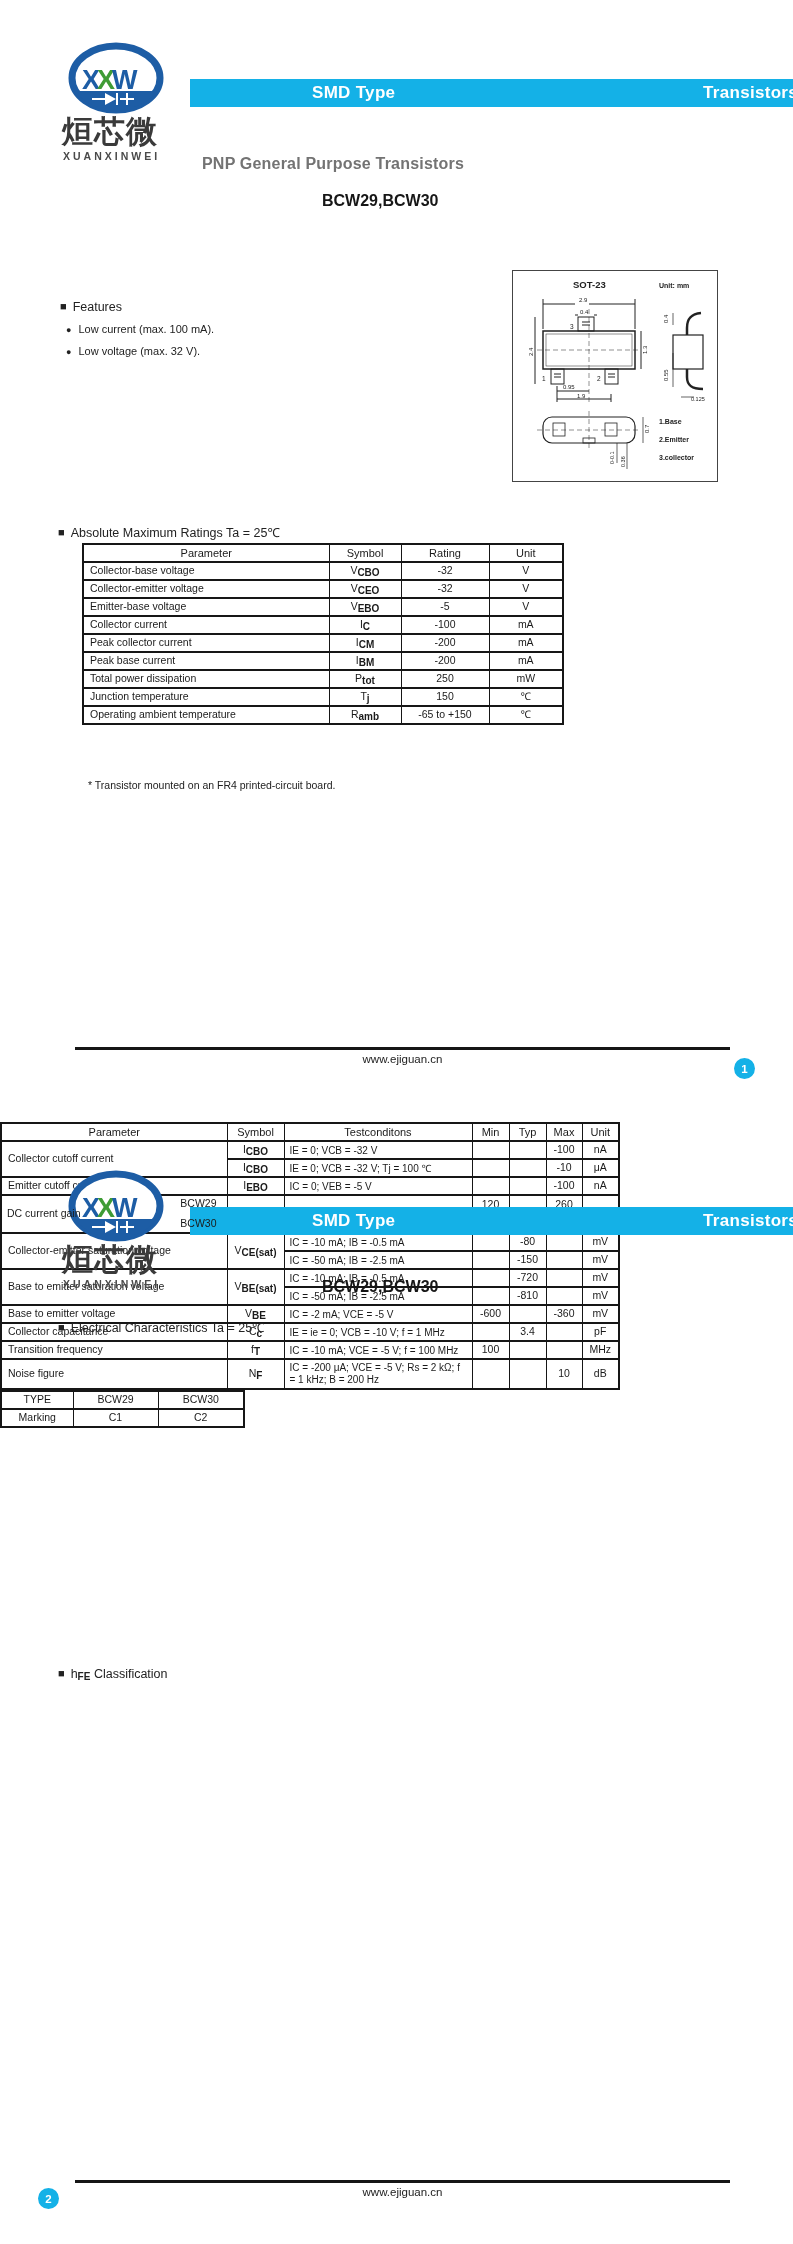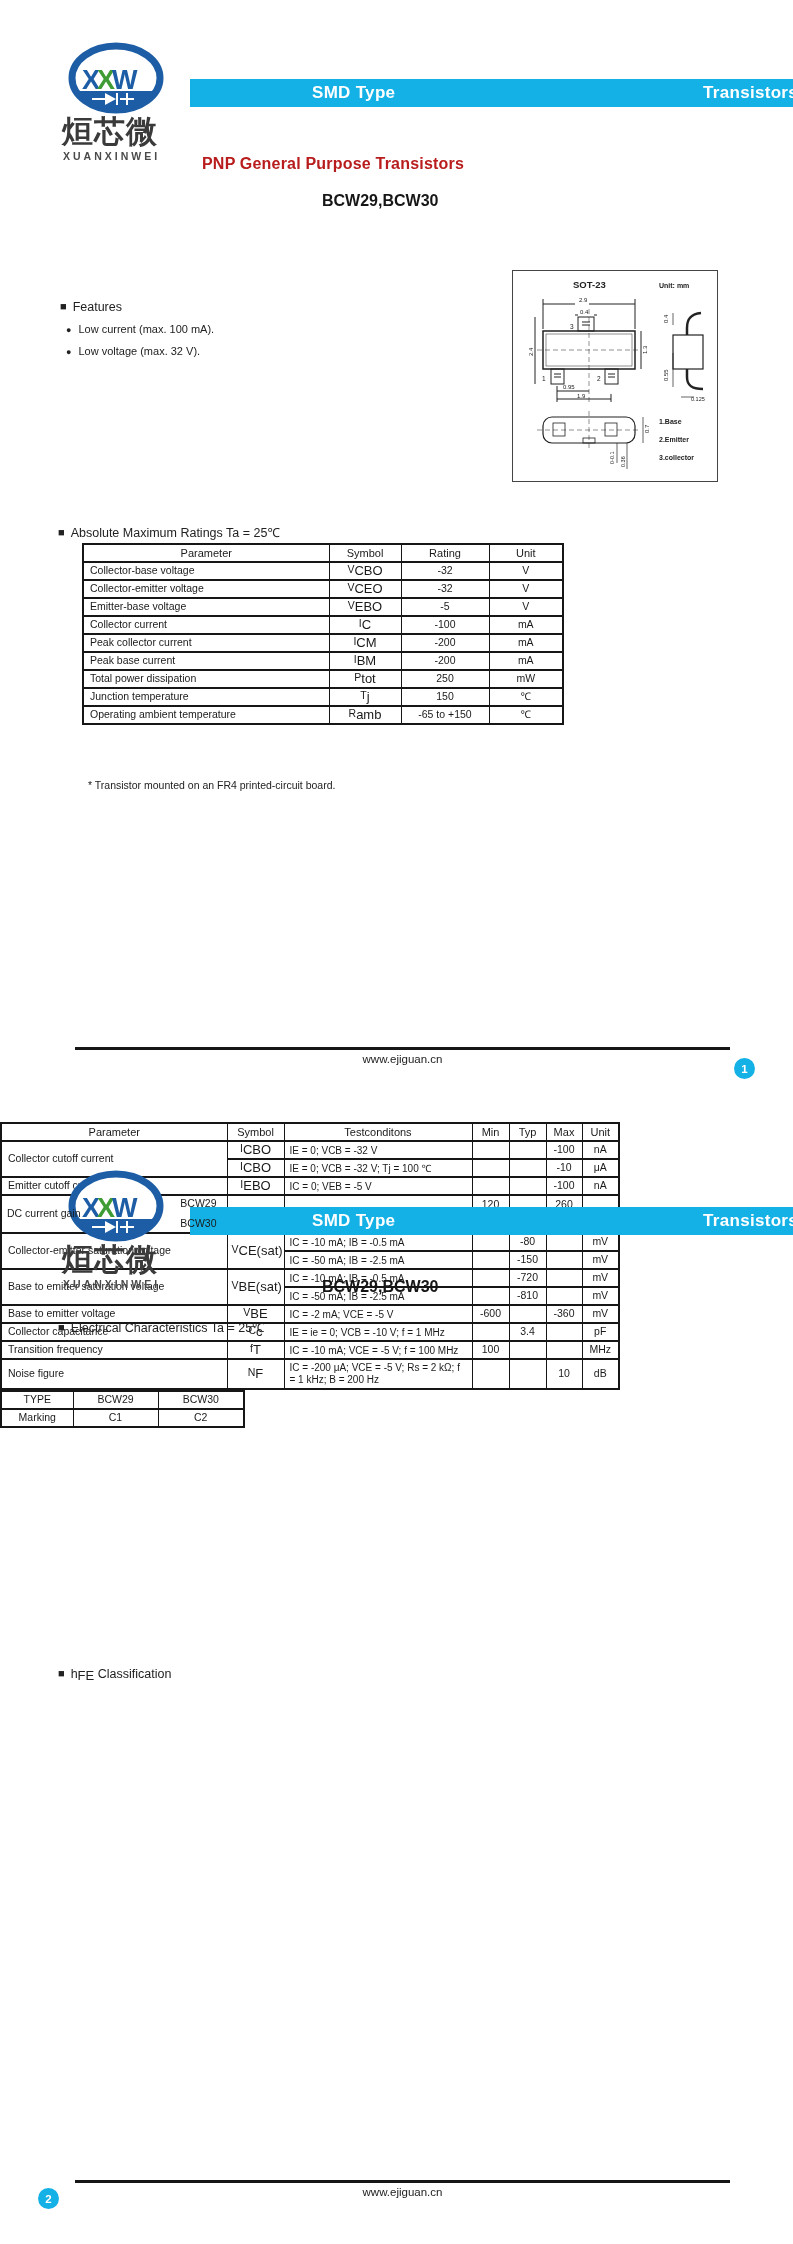--- a/index.html
+++ b/index.html
@@ -4,39 +4,39 @@
 <style>
   html,body{margin:0;padding:0;background:#fff;}
   body{font-family:"Liberation Sans",sans-serif;color:#1a1a1a;width:793px;}
   .page{position:relative;width:793px;height:1122px;background:#fff;overflow:hidden;}
   .abs{position:absolute;}
 
   
   .bar{position:absolute;left:190px;top:79px;width:620px;height:28px;background:#14b1e7;}
   .bar .bl{position:absolute;left:122px;top:4px;color:#fff;font-weight:bold;font-size:17px;letter-spacing:.3px;}
   .bar .br{position:absolute;right:12px;top:4px;color:#fff;font-weight:bold;font-size:17px;letter-spacing:.3px;}
-  .title1{position:absolute;left:202px;top:155px;font-size:16px;font-weight:bold;color:#b91c1c;letter-spacing:.2px;}
+  .title1{position:absolute;left:202px;top:155px;font-size:16px;font-weight:bold;color:#737373;letter-spacing:.2px;}
   .title2{position:absolute;left:322px;top:192px;font-size:16px;font-weight:bold;color:#161616;}
   .p2title{position:absolute;left:322px;top:156px;font-size:16px;font-weight:bold;color:#161616;}
 
   
   .sec{position:absolute;font-size:12.5px;color:#222;}
   .sec .mk{display:inline-block;font-size:11px;margin-right:6px;transform:translateY(-1px);}
 
   
   .feat-item{position:absolute;font-size:11px;color:#222;}
   .feat-item .bu{font-size:9px;margin-right:7px;}
 
   
   table.dt{border-collapse:collapse;border:2px solid #161616;table-layout:fixed;font-size:10.5px;color:#1a1a1a;}
   .dt th,.dt td{border:1px solid #161616;border-top-width:2px;padding:0 4px;height:16px;line-height:1.1;text-align:center;vertical-align:middle;font-weight:normal;overflow:hidden;}
   .dt th{font-size:11px;}
   .dt td.l{text-align:left;padding-left:6px;}
   .dt td.cond{text-align:left;padding-left:5px;font-size:10px;}
-  sub.s{font-size:13px;vertical-align:-2px;}
+  sub.s{font-size:10px;vertical-align:-2px;font-weight:bold;}
   .dcg{position:relative;width:100%;height:36px;}
   .dcg .lbl{position:absolute;left:5px;top:50%;transform:translateY(-50%);}
   .dcg .t1{position:absolute;right:10px;top:2px;}
   .dcg .t2{position:absolute;right:10px;bottom:2px;}
 
   .footnote{position:absolute;left:88px;top:779px;font-size:10.5px;color:#222;}
 
   
   .pkg{position:absolute;left:512px;top:270px;width:204px;height:210px;border:1px solid #444;background:#fff;}
 

